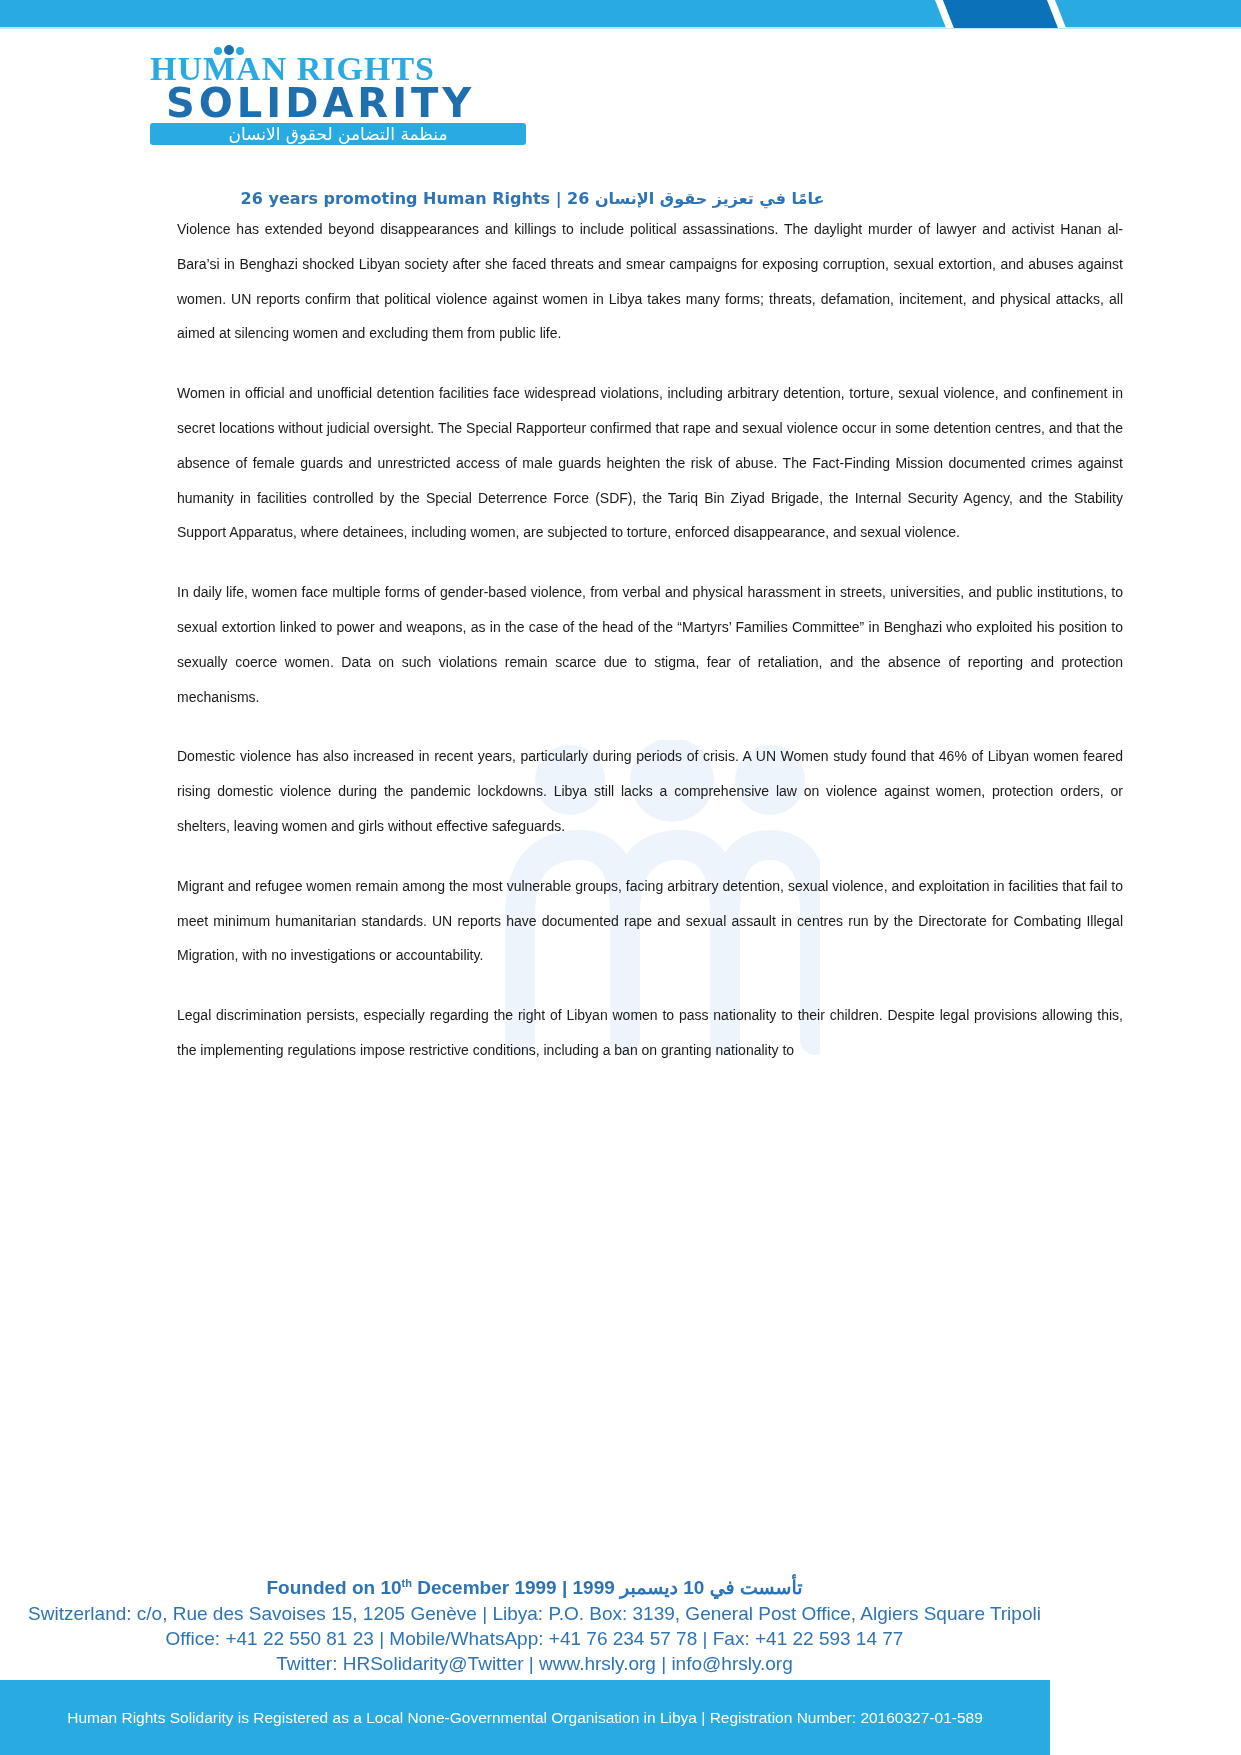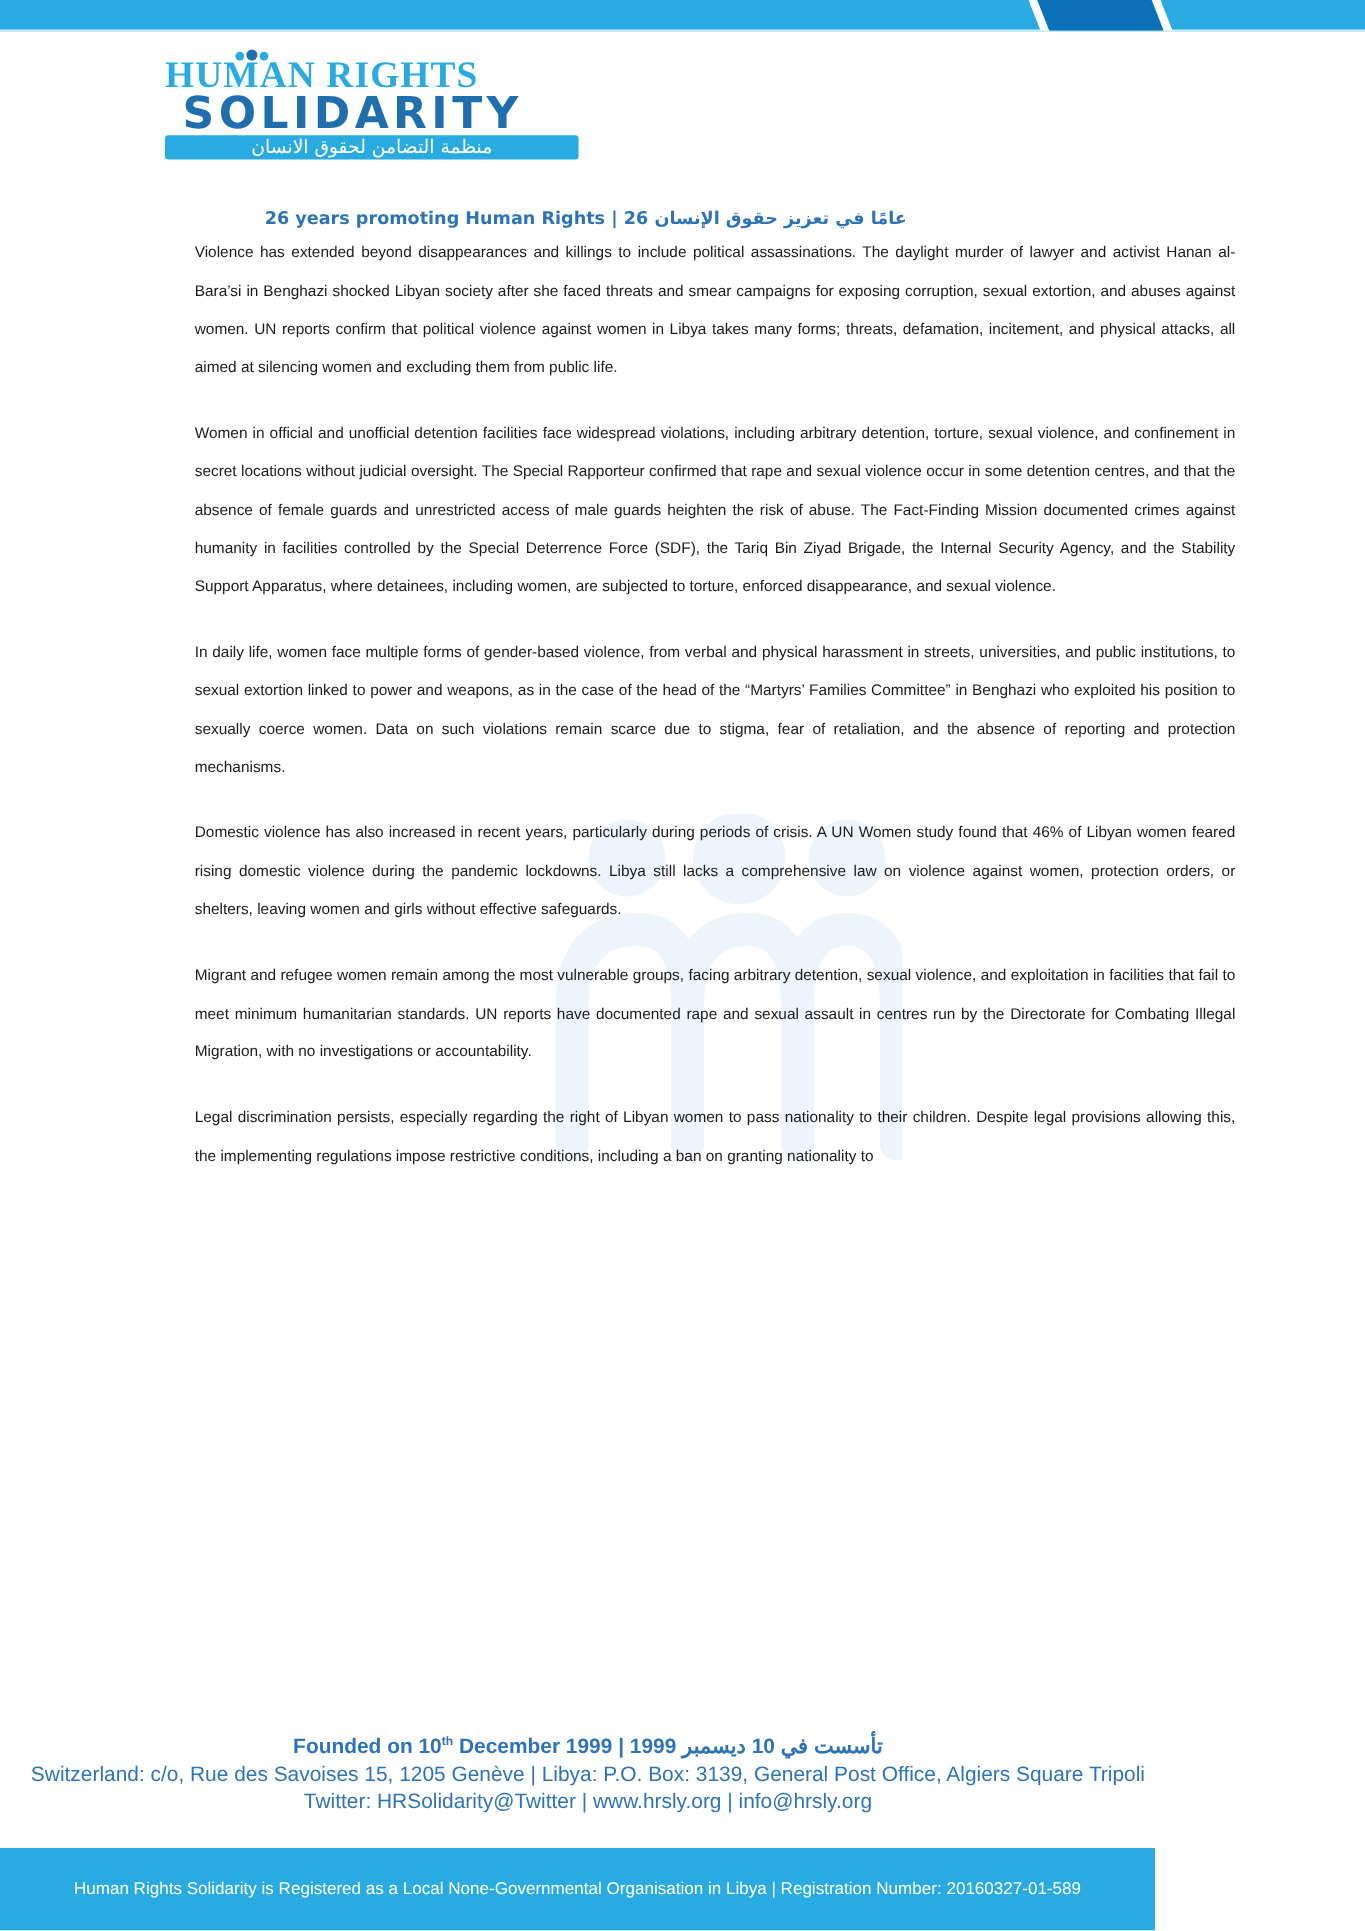--- a/index.html
+++ b/index.html
@@ -109,18 +109,19 @@
   <p>Women in official and unofficial detention facilities face widespread violations, including arbitrary detention, torture, sexual violence, and confinement in secret locations without judicial oversight. The Special Rapporteur confirmed that rape and sexual violence occur in some detention centres, and that the absence of female guards and unrestricted access of male guards heighten the risk of abuse. The Fact-Finding Mission documented crimes against humanity in facilities controlled by the Special Deterrence Force (SDF), the Tariq Bin Ziyad Brigade, the Internal Security Agency, and the Stability Support Apparatus, where detainees, including women, are subjected to torture, enforced disappearance, and sexual violence.</p>
   <p>In daily life, women face multiple forms of gender-based violence, from verbal and physical harassment in streets, universities, and public institutions, to sexual extortion linked to power and weapons, as in the case of the head of the “Martyrs’ Families Committee” in Benghazi who exploited his position to sexually coerce women. Data on such violations remain scarce due to stigma, fear of retaliation, and the absence of reporting and protection mechanisms.</p>
   <p>Domestic violence has also increased in recent years, particularly during periods of crisis. A UN Women study found that 46% of Libyan women feared rising domestic violence during the pandemic lockdowns. Libya still lacks a comprehensive law on violence against women, protection orders, or shelters, leaving women and girls without effective safeguards.</p>
   <p>Migrant and refugee women remain among the most vulnerable groups, facing arbitrary detention, sexual violence, and exploitation in facilities that fail to meet minimum humanitarian standards. UN reports have documented rape and sexual assault in centres run by the Directorate for Combating Illegal Migration, with no investigations or accountability.</p>
   <p>Legal discrimination persists, especially regarding the right of Libyan women to pass nationality to their children. Despite legal provisions allowing this, the implementing regulations impose restrictive conditions, including a ban on granting nationality to</p>
 </div>
 
 <div class="footer">
   <div class="founded"><span>Founded on 10</span><sup>th</sup><span> December 1999 | 1999 تأسست في 10 ديسمبر</span></div>
   <div class="line">Switzerland: c/o, Rue des Savoises 15, 1205 Genève | Libya: P.O. Box: 3139, General Post Office, Algiers Square Tripoli</div>
+  <div class="line">Office: +41 22 550 81 23 | Mobile/WhatsApp: +41 76 234 57 78 | Fax: +41 22 593 14 77</div>
   <div class="line">Twitter: HRSolidarity@Twitter | www.hrsly.org | info@hrsly.org</div>
 </div>
 
 <div class="bottom-band">
   <span>Human Rights Solidarity is Registered as a Local None-Governmental Organisation in Libya | Registration Number: 20160327-01-589</span>
 </div>
 
 </body></html>

